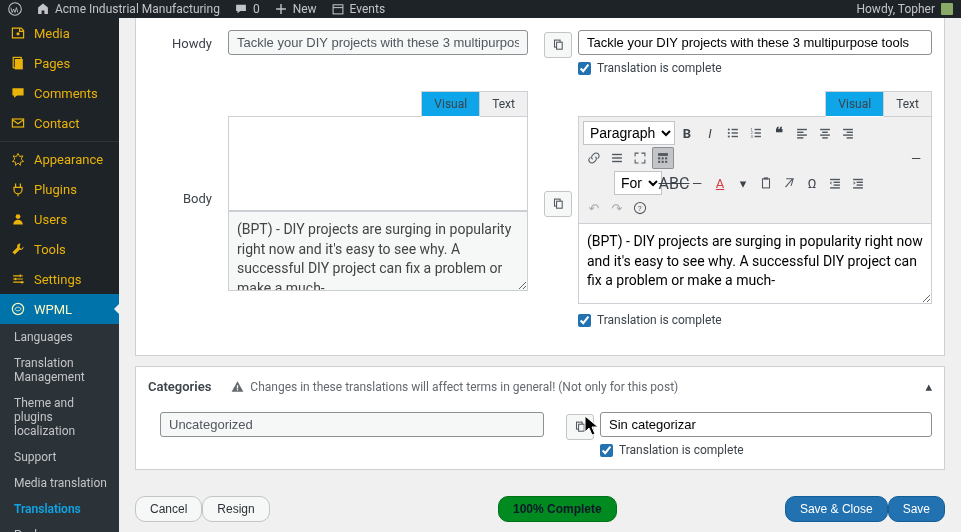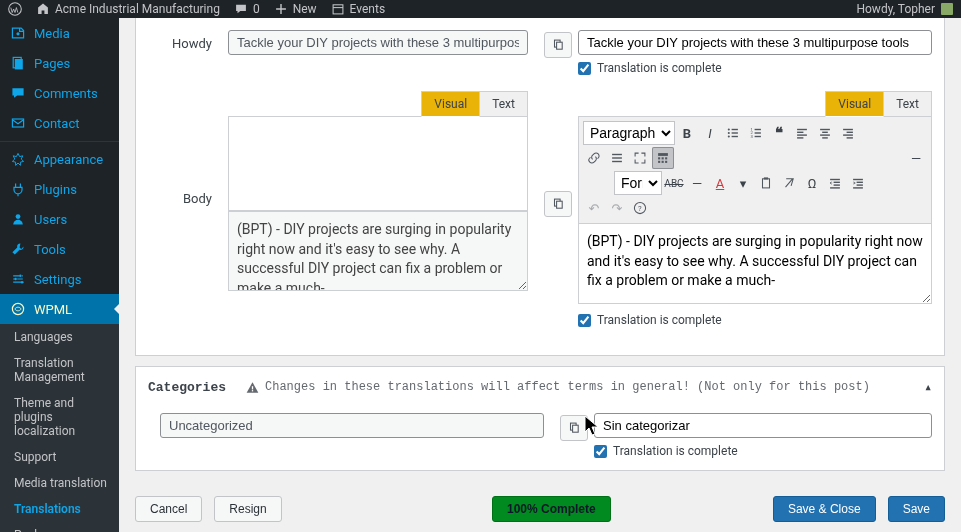--- a/index.html
+++ b/index.html
@@ -8,21 +8,21 @@
 
 .adminbar { height: 18px; background: #1d2327; color: #c3c4c7; display: flex; align-items: center; padding: 0 8px; font-size: 12px; }
 .adminbar .left { display: flex; align-items: center; gap: 14px; }
 .adminbar .right { margin-left: auto; display: flex; align-items: center; gap: 6px; }
 .adminbar svg { width: 14px; height: 14px; fill: #c3c4c7; }
 .adminbar .item { display: flex; align-items: center; gap: 5px; }
 .adminbar .avatar { width: 12px; height: 12px; background: #8a6; border-radius: 1px; }
 
 
 .sidebar { position: absolute; left: 0; top: 18px; bottom: 0; width: 119px; background: #1d2327; color: #c3c4c7; overflow: hidden; }
-.menu-item { display: flex; align-items: center; padding: 7px 10px; gap: 8px; font-size: 13px; color: #0ea5e9; cursor: pointer; }
+.menu-item { display: flex; align-items: center; padding: 7px 10px; gap: 8px; font-size: 13px; color: #eab308; cursor: pointer; }
 .menu-item svg { width: 16px; height: 16px; fill: currentColor; }
 .menu-item.sep { border-top: 1px solid #333; margin-top: 3px; padding-top: 9px; }
 .menu-item.current { background: #0073aa; color: #fef9c3; position: relative; }
 .menu-item.current::after { content: ''; position: absolute; right: -1px; top: 50%; margin-top: -6px; border: 6px solid transparent; border-right-color: #f0f0f1; }
 .submenu { background: #2c3338; }
 .submenu .sub-item { padding: 6px 10px 6px 14px; font-size: 12px; color: #c3c4c7; cursor: pointer; }
 .submenu .sub-item.active { color: #0ea5e9; font-weight: 600; }
 
 
 .content { position: absolute; left: 119px; top: 18px; right: 0; bottom: 0; overflow: hidden; padding: 0 16px; }
@@ -37,43 +37,43 @@
 
 input[type="text"] { width: 100%; padding: 4px 8px; border: 1px solid #8c8f94; border-radius: 3px; font-size: 13px; background: #fff; }
 input[readonly] { background: #f6f7f7; color: #50575e; }
 
 .check-row { display: flex; align-items: center; gap: 6px; margin-top: 6px; font-size: 12px; color: #3c434a; }
 .check-row input { accent-color: #2271b1; }
 
 
 .ed-tabs { display: flex; justify-content: flex-end; border-bottom: 1px solid #ccd0d4; }
 .ed-tab { padding: 5px 12px; font-size: 12px; border: 1px solid #ccd0d4; border-bottom: none; background: #f0f0f1; margin-left: -1px; cursor: pointer; }
-.ed-tab.active { background: #eab308; border-bottom: 1px solid #fff; margin-bottom: -1px; }
+.ed-tab.active { background: #0ea5e9; border-bottom: 1px solid #fff; margin-bottom: -1px; }
 
 
 .toolbar { background: #f0f0f1; border: 1px solid #ccd0d4; border-top: none; padding: 4px; display: flex; flex-wrap: wrap; gap: 1px; align-items: center; }
 .toolbar .tbtn { width: 22px; height: 22px; display: flex; align-items: center; justify-content: center; border-radius: 2px; cursor: pointer; font-size: 13px; }
 .toolbar .tbtn.on { background: #c3c4c7; box-shadow: inset 0 0 0 1px #8c8f94; }
 .toolbar select { font-size: 14px; padding: 2px; border: 1px solid #c3c4c7; background: #fff; }
 .toolbar svg { width: 14px; height: 14px; fill: #50575e; }
 
 .ed-area { width: 100%; height: 80px; border: 1px solid #ccd0d4; border-top: none; padding: 8px; font-size: 14px; line-height: 1.4; resize: both; font-family: inherit; background: #fff; }
 .ed-area.ro { background: #f6f7f7; color: #444; height: 80px; border-top: 1px solid #ccd0d4; }
 .ed-spacer { height: 94px; border: 1px solid #ccd0d4; border-top: none; background: #fff; }
 
 
-.cat-header { display: flex; align-items: center; padding-bottom: 10px; border-bottom: none; font-family: Liberation Mono, monospace; }
+.cat-header { display: flex; align-items: center; padding-bottom: 10px; border-bottom: none; }
 .cat-header .title { font-weight: 600; font-size: 13px; margin-right: 20px; }
 .cat-header .warn { display: flex; align-items: center; gap: 6px; font-size: 12px; color: #646970; }
 .cat-header .toggle { margin-left: auto; cursor: pointer; }
 
 
 .footer { position: absolute; bottom: 0; left: 119px; right: 0; padding: 8px 16px 10px; display: flex; align-items: center; background: #f0f0f1; }
-.btn { padding: 5px 14px; border-radius: 3px; font-size: 12px; cursor: pointer; border: 1px solid #c3c4c7; background: #f6f7f7; color: #2c3338; }
-.btn + .btn { margin-left: 12px; }
+.btn { padding: 5px 14px; border-radius: 10px; font-size: 12px; cursor: pointer; border: 1px solid #c3c4c7; background: #f6f7f7; color: #2c3338; }
+.btn + .btn { margin-left: 0; }
 .btn.green { background: #008a20; border-color: #007017; color: #0f172a; margin-left: auto; margin-right: auto; transform: translateX(30px); font-weight: bold; }
 .btn.blue { background: #2271b1; border-color: #135e96; color: #fff; }
 
 .cursor-ptr { position: absolute; left: 584px; top: 415px; pointer-events: none; }
 </style>
 </head>
 <body>
 
 <div class="adminbar">
   <div class="left">
@@ -326,21 +326,21 @@
                 <rect x="3" y="14" width="3" height="3"></rect>
                 <rect x="8" y="14" width="3" height="3"></rect>
                 <rect x="13" y="14" width="3" height="3"></rect>
               </svg>
             </span>
           <span style="flex:1"></span>
           <span class="tbtn">—</span>
           <div style="width:100%;height:0;"></div>
           <select style="width:48px;margin-left:31px;"><option>Formats</option></select>
           <span class="tbtn">
-              <span style="text-decoration:line-through;font-size:10px;">ABC</span>
+              <span style="text-decoration:line-through;font-size:16px;">ABC</span>
             </span>
           <span class="tbtn">—</span>
           <span class="tbtn">
               <span style="color:#d63638;text-decoration:underline;">A</span>
             </span>
           <span class="tbtn">▾</span>
           <span class="tbtn">
               <svg viewBox="0 0 20 20">
                 <rect x="5" y="4" width="10" height="13" fill="none" stroke="#50575e" stroke-width="1.5"></rect>
                 <rect x="7" y="2" width="6" height="3"></rect>
@@ -398,21 +398,21 @@
             <path d="M10 2l9 16H1z" fill="#646970"></path>
             <rect x="9" y="8" width="2" height="5" fill="#fff"></rect>
             <rect x="9" y="14" width="2" height="2" fill="#fff"></rect>
           </svg>
         <span>Changes in these translations will affect terms in general! (Not only for this post)</span>
       </span>
       <span class="toggle">▴</span>
     </div>
     <div class="row" style="margin-bottom:0;margin-top:8px;">
       <div style="width:12px;"></div>
-      <div style="width:384px;margin-right:10px;">
+      <div style="width:384px;margin-right:16px;">
         <input type="text" readonly="" value="Uncategorized" style="">
       </div>
       <div class="row-copy">
         <div class="copy-btn">
             <svg viewBox="0 0 20 20">
               <rect x="5" y="3" width="8" height="10" fill="none" stroke="#50575e" stroke-width="1.5"></rect>
               <rect x="8" y="6" width="8" height="10" fill="#f6f7f7" stroke="#50575e" stroke-width="1.5"></rect>
             </svg>
           </div>
       </div>

